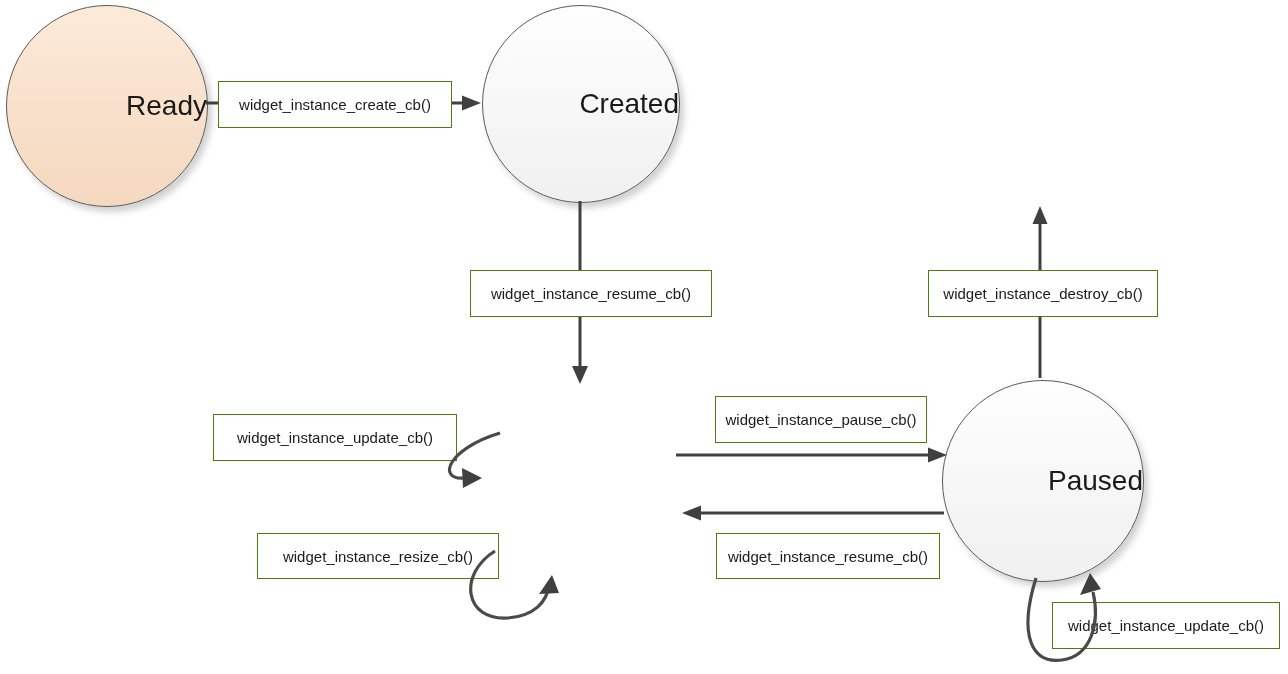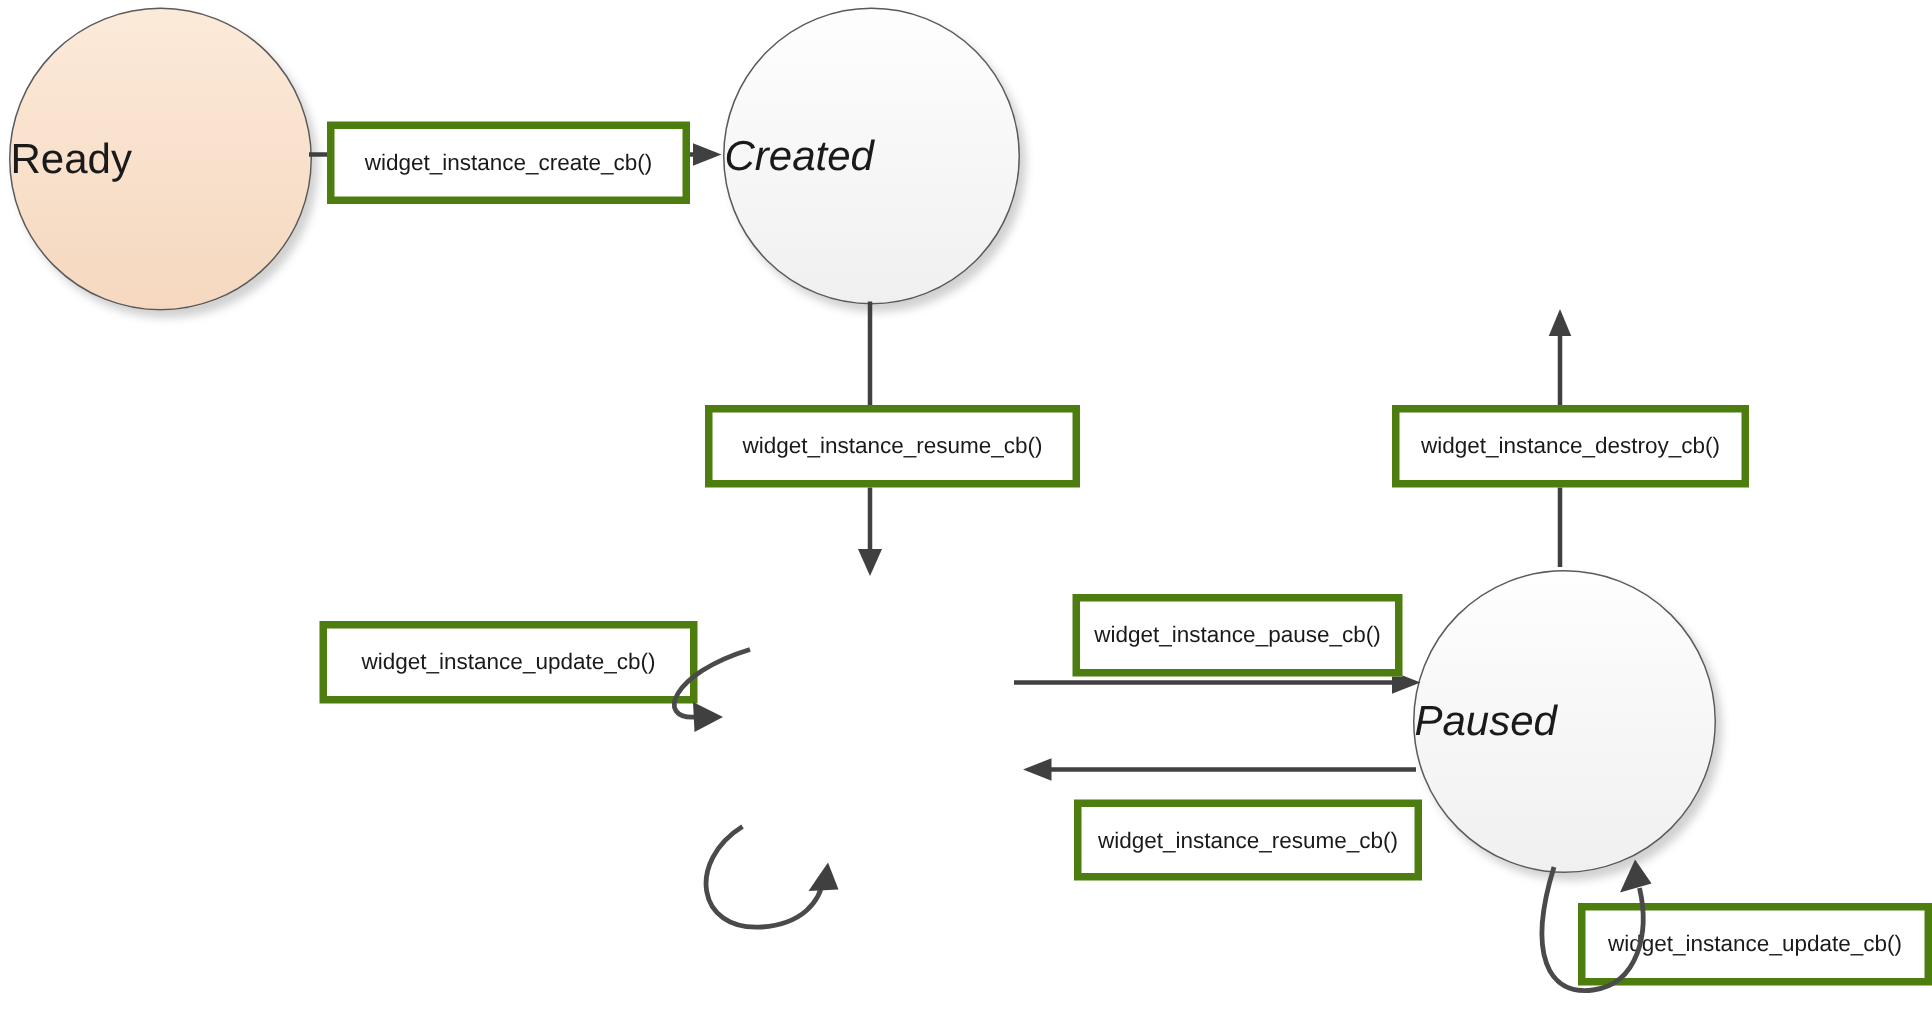--- a/index.html
+++ b/index.html
@@ -22,32 +22,32 @@
     height: 674px;
     pointer-events: none;
   }
   .state {
     position: absolute;
     border-radius: 50%;
     border: 1px solid #5a5a5a;
     box-shadow: 4px 5px 6px rgba(90,90,90,0.28);
     display: flex;
     align-items: center;
-    justify-content: flex-start;
+    justify-content: flex-end;
     font-size: 28px;
     color: #1a1a1a;
     z-index: 1;
   }
   .fill-peach-light { background: linear-gradient(to bottom, #fcead9, #f5d8bf); }
   .fill-peach-dark  { background: linear-gradient(to bottom, #f7d5b5, #f1c69f); }
-  .fill-white       { background: linear-gradient(to bottom, #fefefe, #f0f0f0); font-style: italic; }
+  .fill-white       { background: linear-gradient(to bottom, #fefefe, #f0f0f0); }
   .tlabel {
     position: absolute;
     background: #ffffff;
-    border: 5px solid #4d7c0f;
+    border: 1px solid #4d7c0f;
     display: flex;
     align-items: center;
     justify-content: center;
     font-size: 15px;
     color: #1a1a1a;
     white-space: nowrap;
     z-index: 3;
   }
   .under { z-index: 2; }
   .over  { z-index: 4; }
@@ -106,20 +106,23 @@
   </div>
 
   <div class="tlabel" style="left:928px; top:270px; width:228px; height:45px;text-align:center;">
     <span>widget_instance_destroy_cb()</span>
   </div>
 
   <div class="tlabel" style="left:213px; top:414px; width:242px; height:45px;">
     <span>widget_instance_update_cb()</span>
   </div>
 
+  <div class="tlabel" style="left:257px; top:533px; width:240px; height:44px;">
+    <span>widget_instance_resize_cb()</span>
+  </div>
 
   <div class="tlabel" style="left:715px; top:396px; width:210px; height:45px;text-align:center;">
     <span>widget_instance_pause_cb()</span>
   </div>
 
   <div class="tlabel" style="left:716px; top:533px; width:222px; height:44px;">
     <span>widget_instance_resume_cb()</span>
   </div>
 
   <div class="tlabel" style="left:1052px; top:602px; width:226px; height:45px;">

